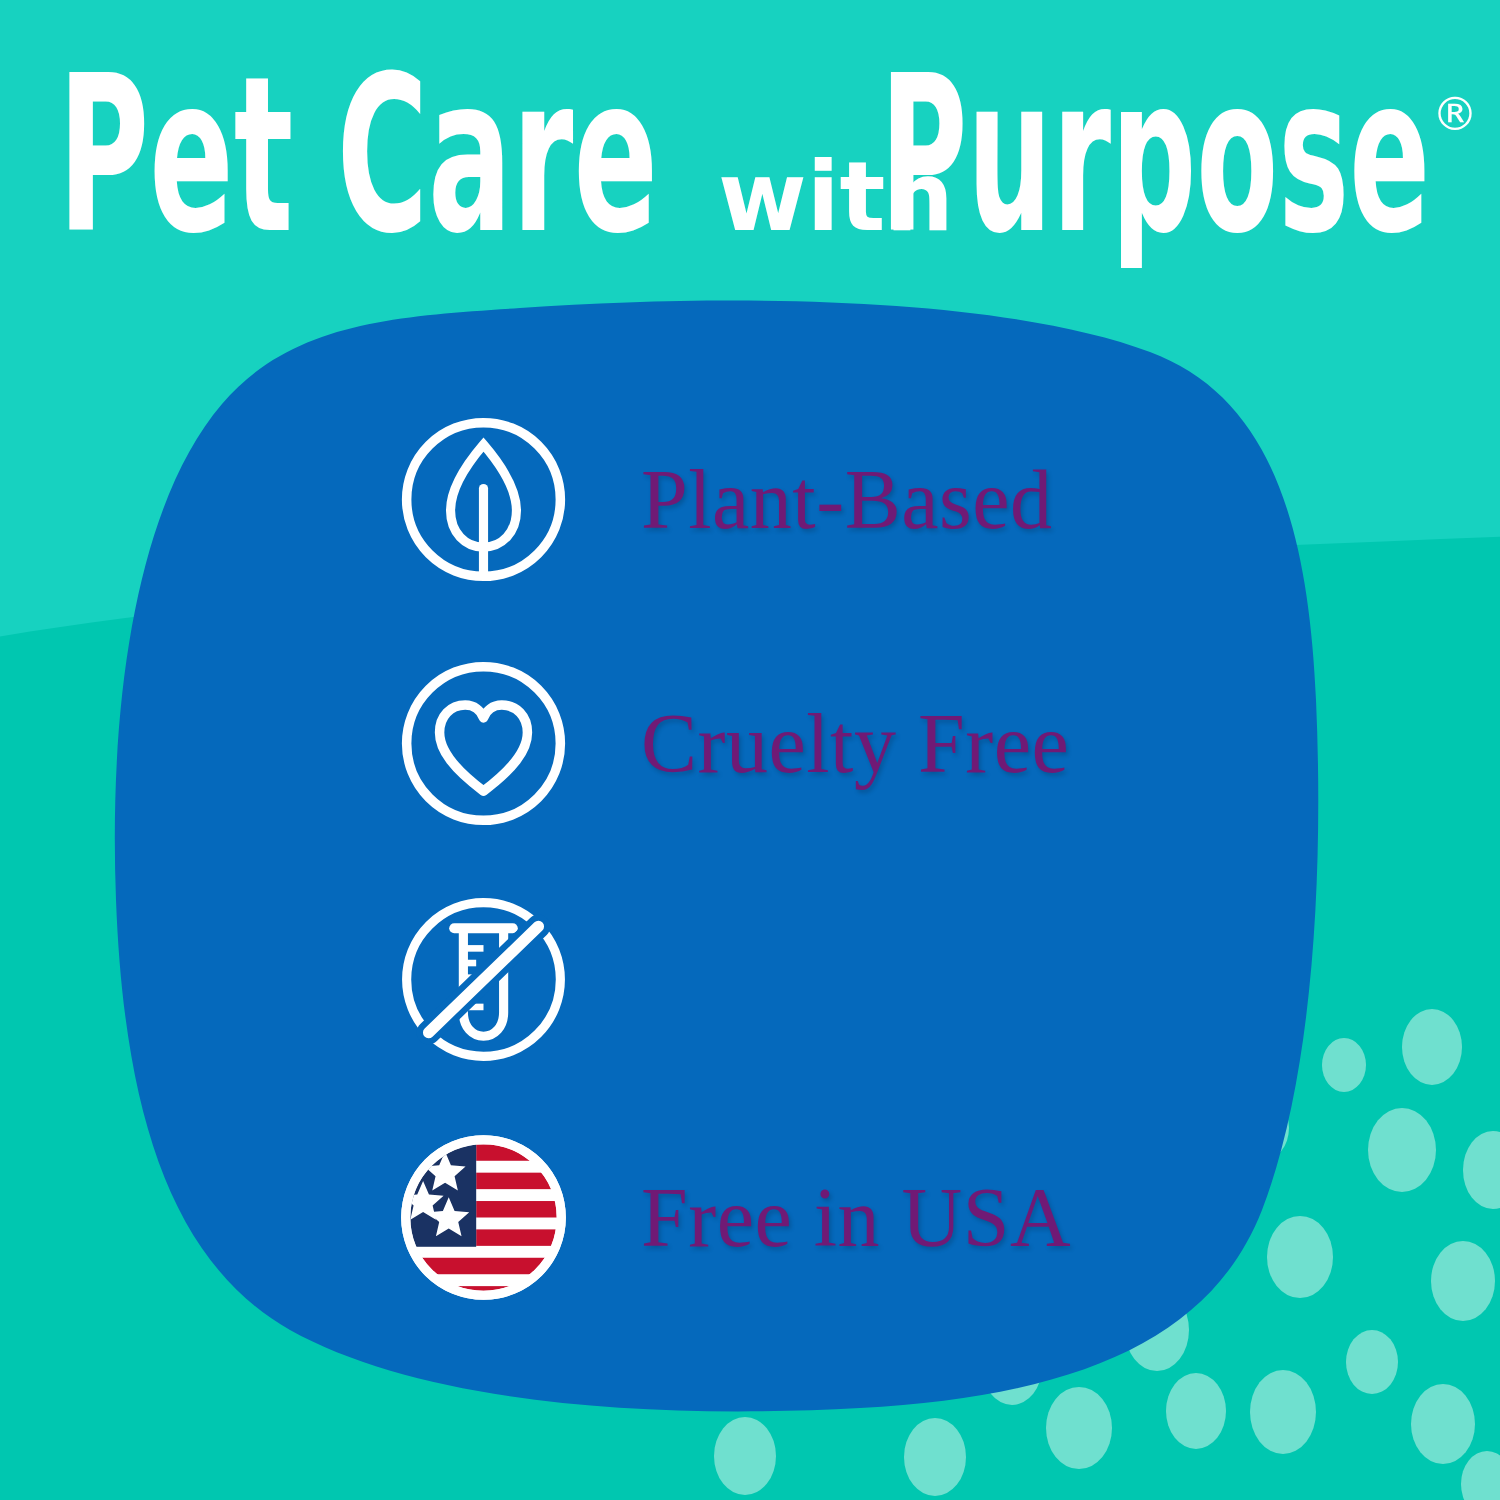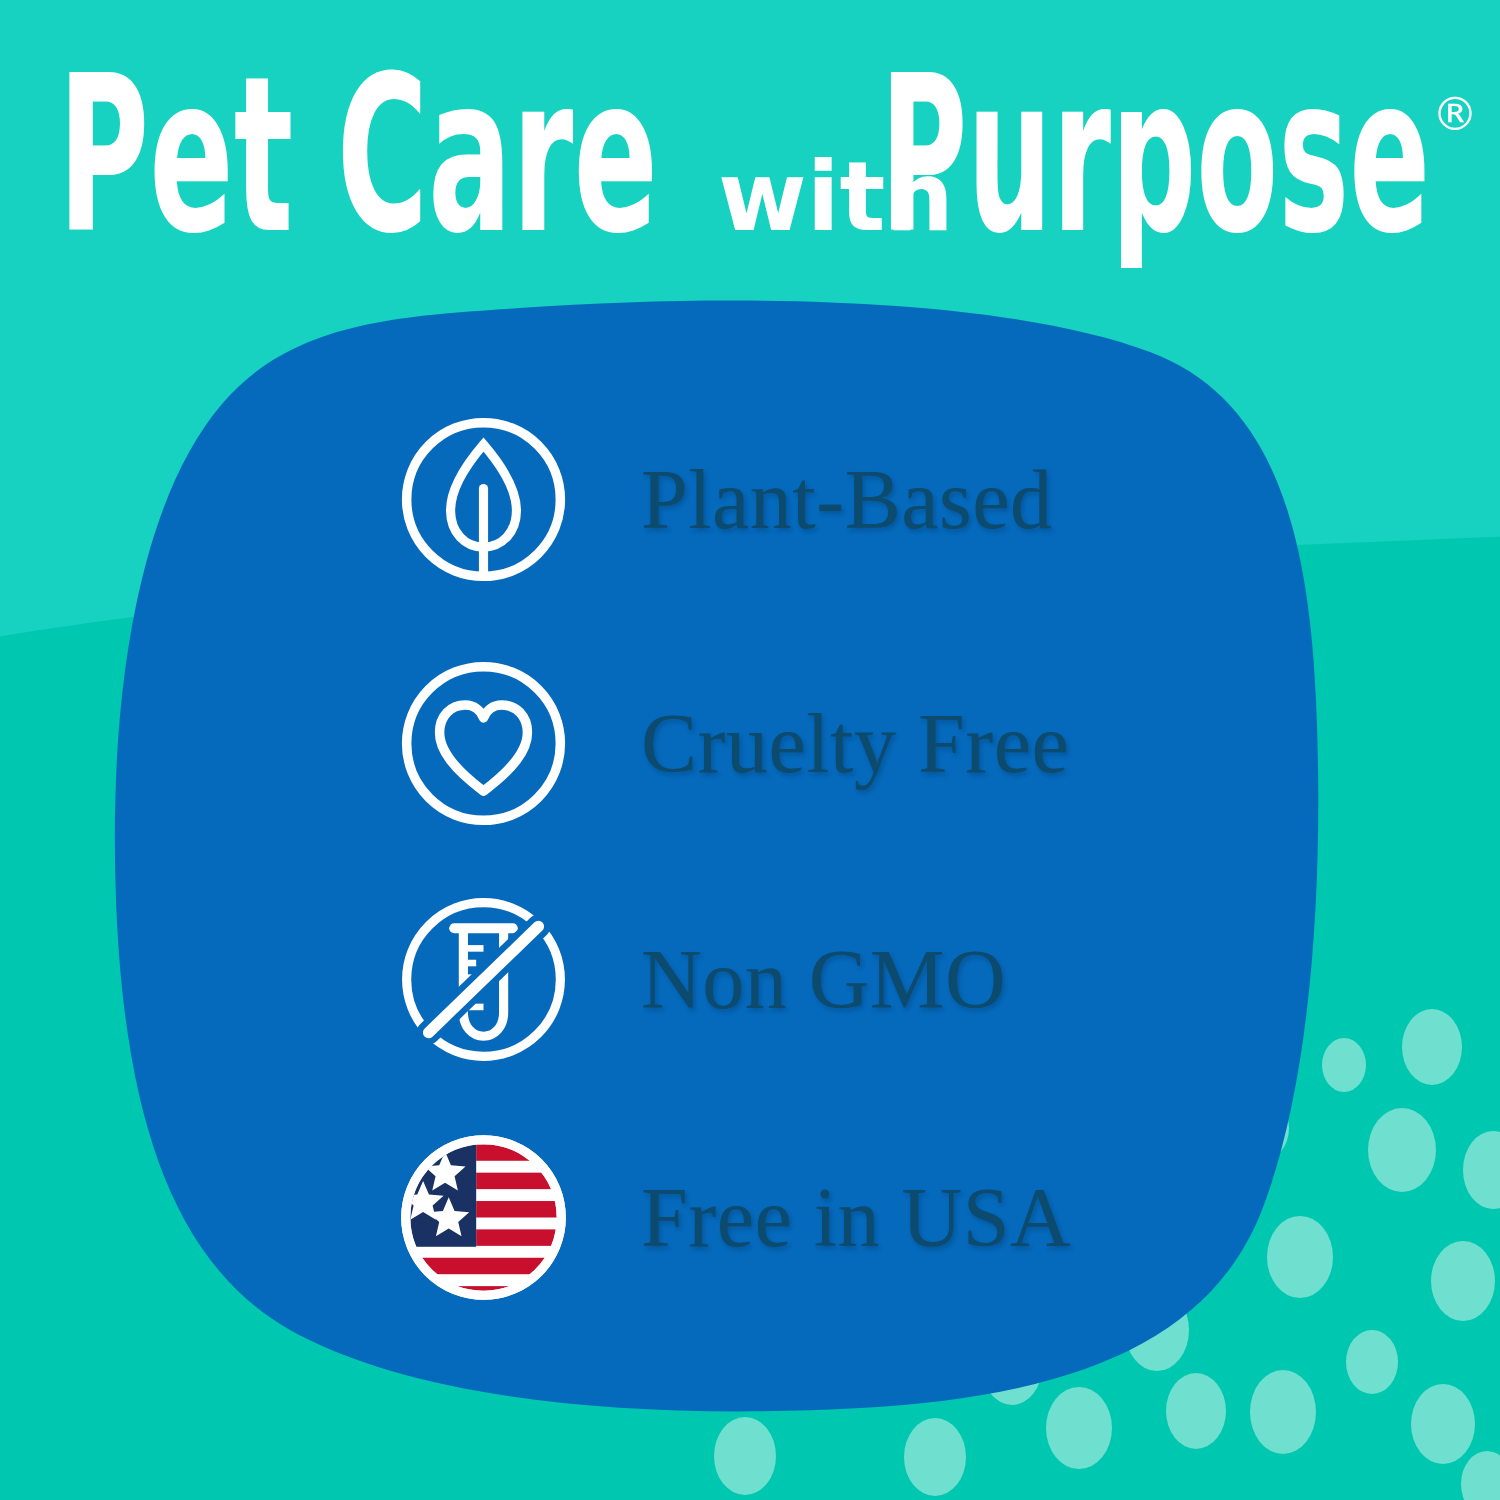--- a/index.html
+++ b/index.html
@@ -54,21 +54,21 @@
   .feature-row.r3 { top: 1126px; }
 
   .feature-icon {
     width: 183px;
     height: 183px;
     flex: 0 0 183px;
     display: block;
   }
   .feature-label {
     margin-left: 66px;
-    color: #0c4a6e;
+    color: #701a75;
     font-family: "Liberation Serif", serif;
     font-size: 84px;
     line-height: 1.0;
     letter-spacing: 0.5px;
     white-space: nowrap;
     text-shadow: 2px 3px 4px rgba(0,0,0,0.18);
   }
 </style>
 </head>
 <body>
@@ -157,21 +157,20 @@
 
         <line x1="39" y1="33" x2="50" y2="33" stroke="#ffffff" stroke-width="3.6"></line>
         <line x1="39" y1="41" x2="46" y2="41" stroke="#ffffff" stroke-width="3.6"></line>
         <line x1="39" y1="49" x2="50" y2="49" stroke="#ffffff" stroke-width="3.6"></line>
         <line x1="39" y1="57" x2="46" y2="57" stroke="#ffffff" stroke-width="3.6"></line>
         <line x1="39" y1="65" x2="50" y2="65" stroke="#ffffff" stroke-width="3.6"></line>
 
         <line x1="20" y1="79" x2="80" y2="21" stroke="#0569bc" stroke-width="13" stroke-linecap="round"></line>
         <line x1="20" y1="79" x2="80" y2="21" stroke="#ffffff" stroke-width="6.2" stroke-linecap="round"></line>
       </svg>
-      <div class="feature-label">Non GMO</div>
     </div>
 
     <div class="feature-row r3">
       <svg class="feature-icon" viewBox="0 0 100 100">
         <defs>
           <clipPath id="flagCircle">
               <circle cx="50" cy="50" r="40"></circle>
             </clipPath>
         </defs>
         <circle cx="50" cy="50" r="45" fill="#ffffff"></circle>

